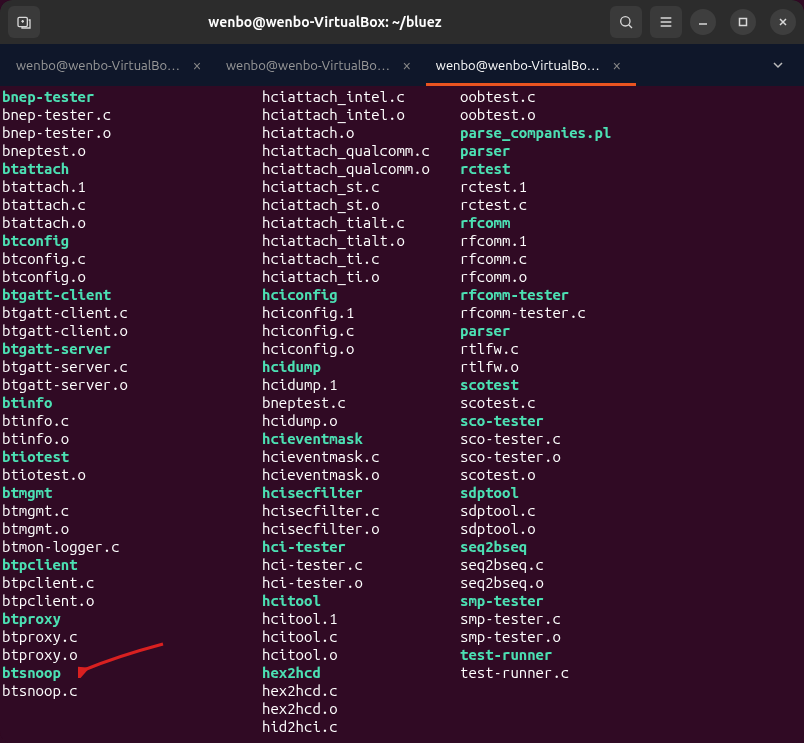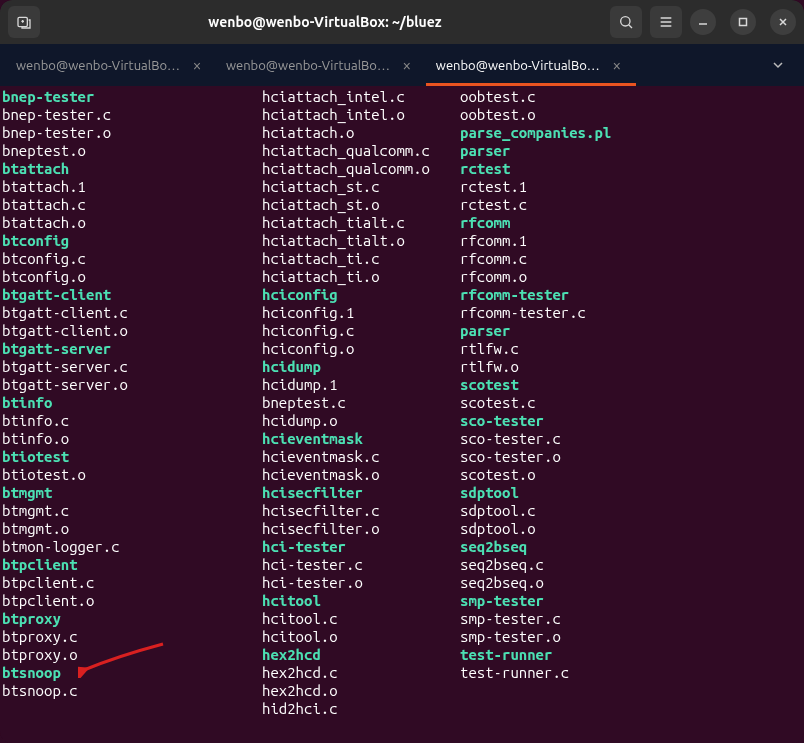--- a/index.html
+++ b/index.html
@@ -273,20 +273,21 @@
           <span class="f exec">hcieventmask</span>
           <span class="f plain">hcieventmask.c</span>
           <span class="f plain">hcieventmask.o</span>
           <span class="f exec">hcisecfilter</span>
           <span class="f plain">hcisecfilter.c</span>
           <span class="f plain">hcisecfilter.o</span>
           <span class="f exec">hci-tester</span>
           <span class="f plain">hci-tester.c</span>
           <span class="f plain">hci-tester.o</span>
           <span class="f exec">hcitool</span>
+          <span class="f plain">hcitool.1</span>
           <span class="f plain">hcitool.c</span>
           <span class="f plain">hcitool.o</span>
           <span class="f exec">hex2hcd</span>
           <span class="f plain">hex2hcd.c</span>
           <span class="f plain">hex2hcd.o</span>
           <span class="f plain">hid2hci.c</span>
         </div>
       <div class="ls-col c3" id="col3">
           <span class="f plain">oobtest.c</span>
           <span class="f plain">oobtest.o</span>

